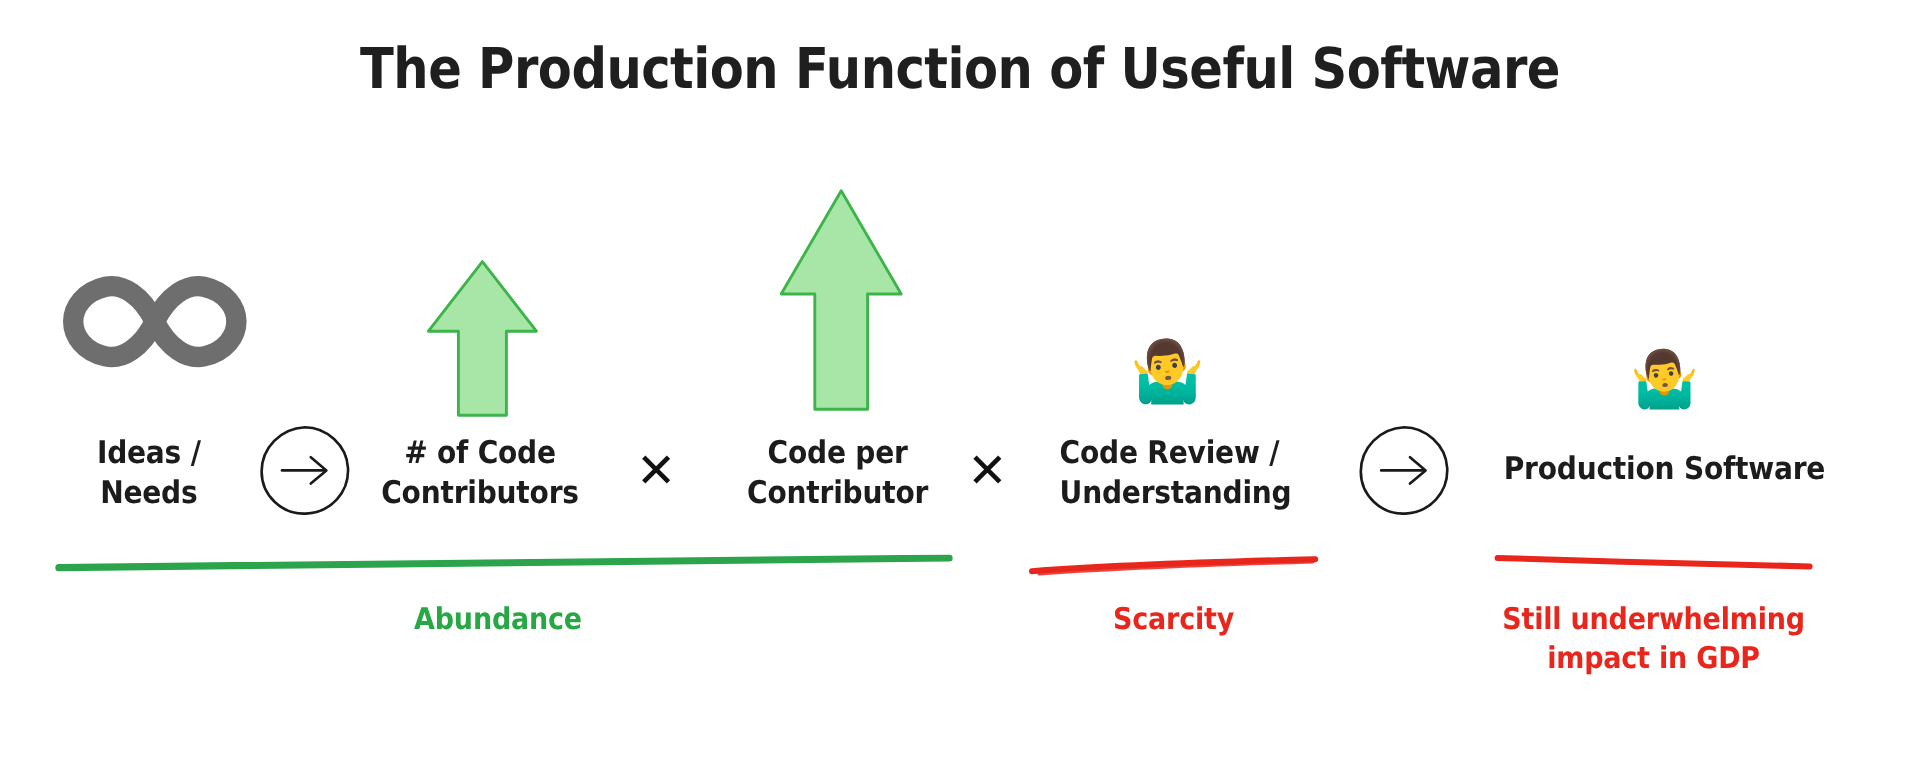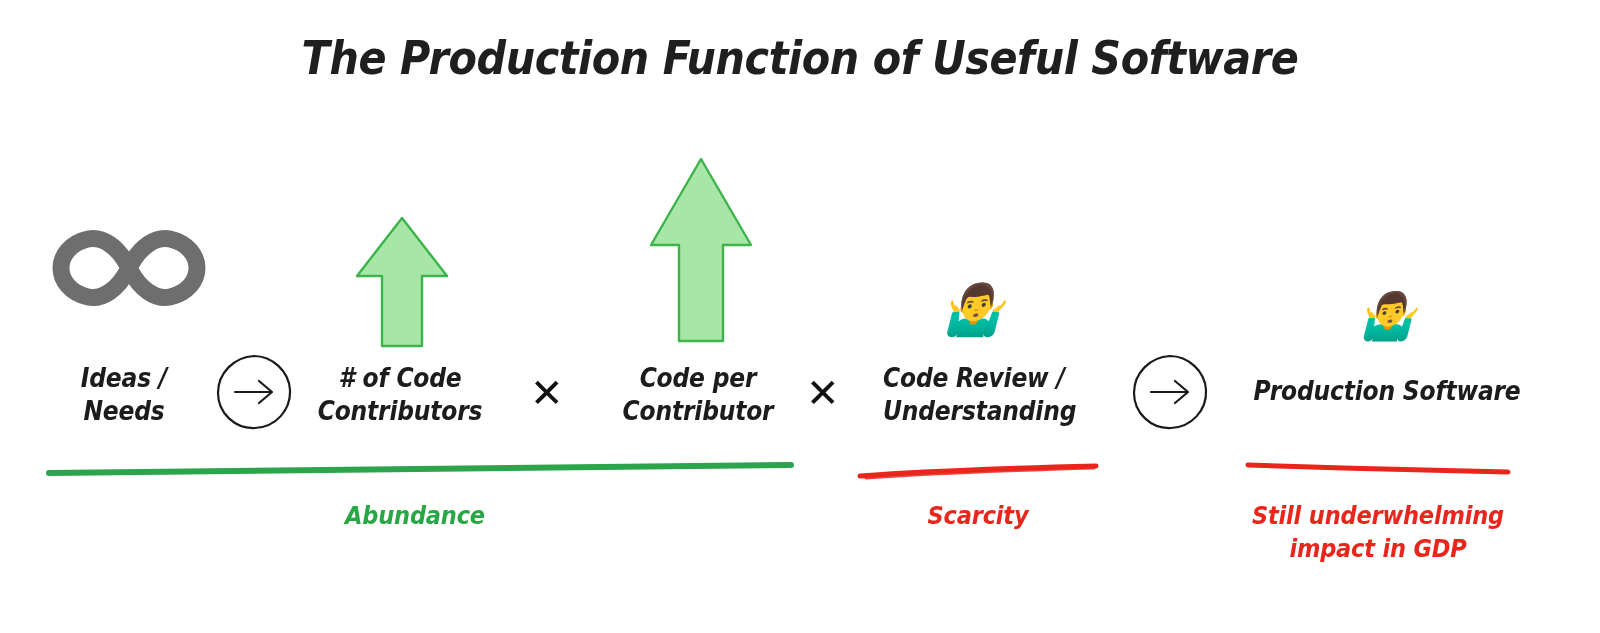--- a/index.html
+++ b/index.html
@@ -11,21 +11,20 @@
     width: 1600px;
     height: 633px;
     position: relative;
     overflow: hidden;
     font-family: "DejaVu Sans", sans-serif;
     -webkit-font-smoothing: antialiased;
   }
   .canvas {
     position: absolute;
     inset: 0;
-    font-style: italic;
   }
 
   
   #title {
     position: absolute;
     left: 0;
     top: 30px;
     width: 1600px;
     text-align: center;
     font-family: "DejaVu Sans", sans-serif;

